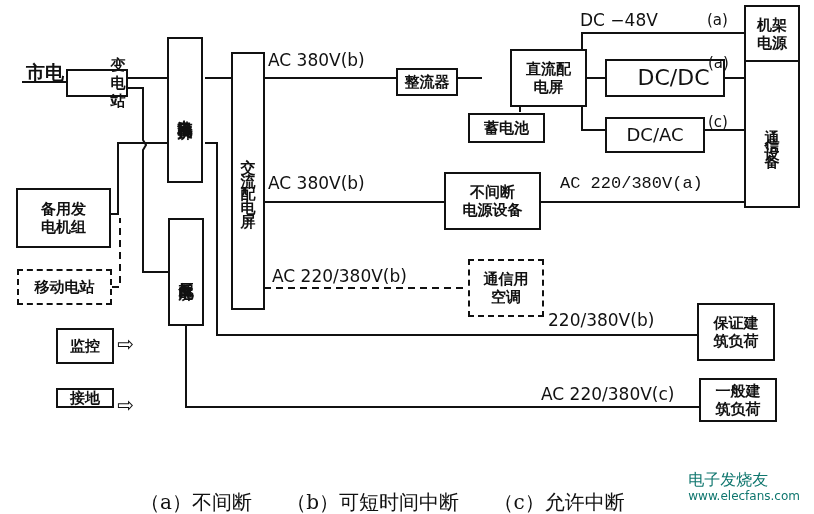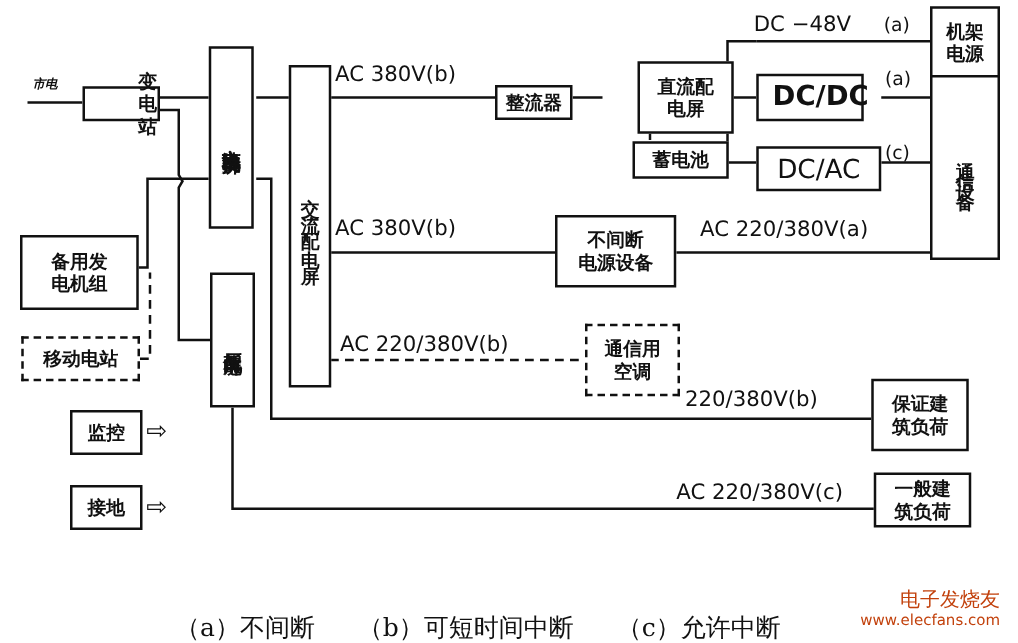--- a/index.html
+++ b/index.html
@@ -7,21 +7,21 @@
          font-family: "DejaVu Sans", sans-serif; color: #111; }
   svg { position: absolute; left: 0; top: 0; }
   .box { position: absolute; border: 2px solid #111; box-sizing: border-box; background: #fff;
          display: flex; align-items: center; justify-content: center; text-align: center;
          font-size: 15px; line-height: 18px; font-weight: bold; }
   .dashed { border-style: dashed; }
   .vert { writing-mode: vertical-rl; text-orientation: upright; letter-spacing: 1px; }
   .lbl { position: absolute; font-size: 17px; white-space: nowrap; font-family: "DejaVu Sans", sans-serif; }
   .legend { position: absolute; left: 140px; top: 489px; font-size: 20px; font-family: "DejaVu Serif", serif; white-space: nowrap; }
   .legend span { margin-right: 28px; }
-  .wm { position: absolute; right: 14px; top: 470px; font-size: 12px; color: #c2410c; text-align: right; line-height: 13px; }
+  .wm { position: absolute; right: 14px; top: 470px; font-size: 12px; color: #0f766e; text-align: left; line-height: 13px; }
   .arrow { position: absolute; font-size: 20px; }
 </style>
 </head>
 <body>
 
 <svg width="814" height="514">
   <g stroke="#111" stroke-width="2" fill="none">
 
     <line x1="22" y1="82" x2="66" y2="82"></line>
 
@@ -53,55 +53,55 @@
     <polyline points="186,326 186,407 700,407"></polyline>
   </g>
   <g stroke="#111" stroke-width="2" fill="none" stroke-dasharray="7,5">
 
     <polyline points="112,287 120,287 120,218"></polyline>
 
     <line x1="264" y1="288" x2="468" y2="288"></line>
   </g>
 </svg>
 
-<div class="lbl" style="left:26px;top:60px;font-size:10px;font-weight:bold;font-style:italic;">市电</div>
+<div class="lbl" style="left:26px;top:60px;font-size:19px;font-weight:bold;">市电</div>
 <div class="box" style="left:66px;top:69px;width:62px;height:28px;padding-left:42px;">变电站</div>
 <div class="box vert" style="left:167px;top:37px;width:36px;height:146px;">市电油机转换屏</div>
 <div class="box vert" style="left:231px;top:52px;width:34px;height:258px;letter-spacing:14px;">交流配电屏</div>
 <div class="box" style="left:16px;top:188px;width:95px;height:60px;flex-direction:column;">
   <span>备用发</span>
   <span>电机组</span>
 </div>
 <div class="box dashed" style="left:17px;top:269px;width:95px;height:36px;">移动电站</div>
 <div class="box vert" style="left:168px;top:218px;width:36px;height:108px;">低压配电屏</div>
 <div class="box" style="left:56px;top:328px;width:58px;height:36px;">监控</div>
 <div class="arrow" style="left:117px;top:332px;">⇨</div>
-<div class="box" style="left:56px;top:388px;width:58px;height:36px;">接地</div>
+<div class="box" style="left:56px;top:388px;width:58px;height:20px;">接地</div>
 <div class="arrow" style="left:117px;top:393px;">⇨</div>
 
 <div class="lbl" style="left:268px;top:50px;">AC 380V(b)</div>
 <div class="box" style="left:396px;top:68px;width:62px;height:28px;">整流器</div>
 <div class="box" style="left:482px;top:49px;width:77px;height:58px;padding:0 12px;margin-left:28px;">直流配电屏</div>
-<div class="box" style="left:506px;top:113px;width:77px;height:30px;">蓄电池</div>
+<div class="box" style="left:468px;top:113px;width:77px;height:30px;">蓄电池</div>
 
-<div class="lbl" style="left:580px;top:10px;margin-left:23px;">DC  −48V</div>
+<div class="lbl" style="left:580px;top:10px;">DC  −48V</div>
 <div class="lbl" style="left:707px;top:11px;font-size:15px;">(a)</div>
-<div class="box" style="left:605px;top:59px;width:86px;height:38px;font-size:22px;font-weight:bold;padding-left:17px;">DC/DC</div>
+<div class="box" style="left:605px;top:59px;width:120px;height:38px;font-size:22px;font-weight:normal;padding-left:17px;">DC/DC</div>
 <div class="lbl" style="left:708px;top:54px;font-size:15px;">(a)</div>
-<div class="box" style="left:605px;top:117px;width:100px;height:36px;font-size:21px;font-weight:normal;">DC/AC</div>
+<div class="box" style="left:605px;top:117px;width:100px;height:36px;font-size:18px;font-weight:normal;">DC/AC</div>
 <div class="lbl" style="left:708px;top:113px;font-size:15px;">(c)</div>
 <div class="box" style="left:744px;top:5px;width:56px;height:57px;padding:0 8px;">机架电源</div>
 <div class="box vert" style="left:744px;top:60px;width:56px;height:148px;letter-spacing:8px;">通信设备</div>
 
 <div class="lbl" style="left:268px;top:173px;">AC 380V(b)</div>
 <div class="box" style="left:444px;top:172px;width:97px;height:58px;flex-direction:column;align-items:center;">
   <span>不间断</span>
   <span>电源设备</span>
 </div>
-<div class="lbl" style="left:560px;top:174px;">AC 220/380V(a)</div>
+<div class="lbl" style="left:560px;top:174px;font-family:Liberation Mono, monospace;">AC 220/380V(a)</div>
 
 <div class="lbl" style="left:272px;top:266px;">AC 220/380V(b)</div>
 <div class="box dashed" style="left:468px;top:259px;width:76px;height:58px;flex-direction:column;">
   <span>通信用</span>
   <span>空调</span>
 </div>
 
 <div class="lbl" style="left:548px;top:310px;">220/380V(b)</div>
 <div class="box" style="left:697px;top:303px;width:78px;height:58px;flex-direction:column;">
   <span>保证建</span>

